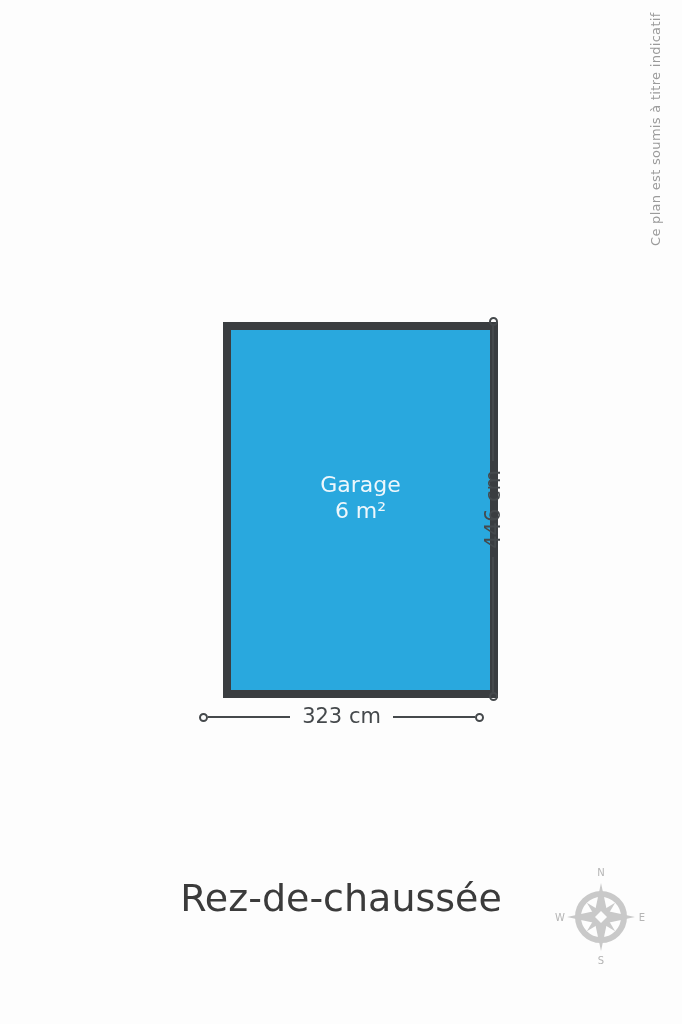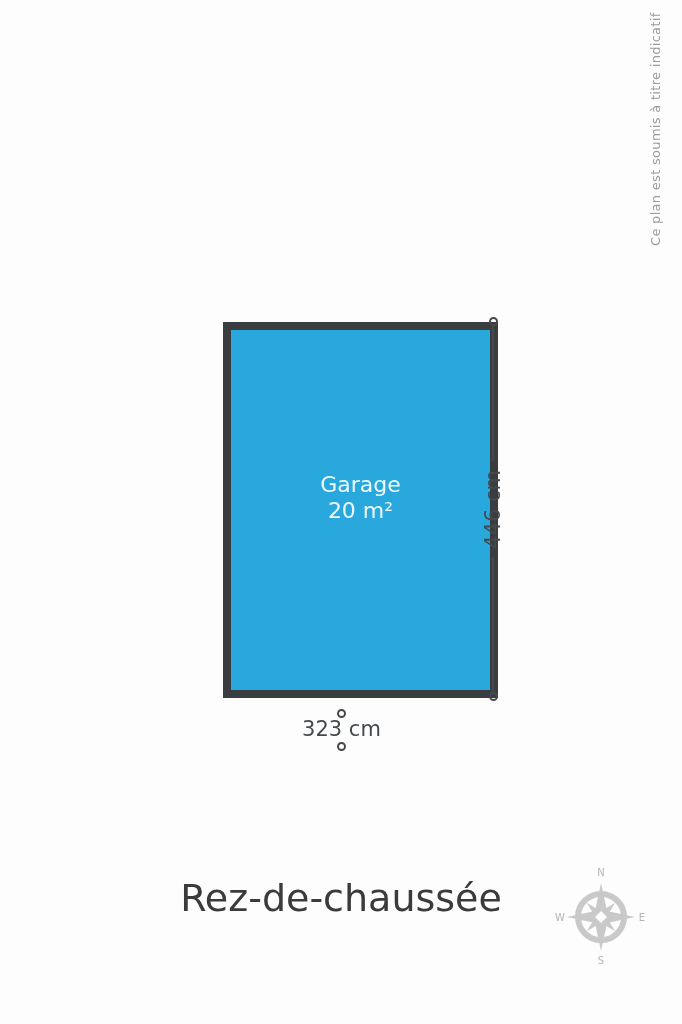--- a/index.html
+++ b/index.html
@@ -89,21 +89,20 @@
     transform:rotate(180deg);
     padding:9px 0;
   }
 
   
   .dim-h{
     position:absolute;
     left:199px;top:709px;
     width:285px;height:16px;
     display:flex;
-    flex-direction:column;
     align-items:center;
   }
   .dim-h .dim-line{height:2px;flex:1 1 auto;background:var(--dimension);}
   .dim-h .dim-text{padding:0 12px;transform:translateY(-1px);}
 
   
   .floor-title{
     position:absolute;
     left:0;top:876px;
     width:682px;
@@ -127,21 +126,21 @@
 </head>
 <body>
 
 <div class="canvas">
 
   <div class="disclaimer">Ce plan est soumis à titre indicatif</div>
 
   <div class="room">
     <div class="room-label-block">
       <div class="room-name">Garage</div>
-      <div class="room-area">20 m²</div>
+      <div class="room-area">6 m²</div>
     </div>
   </div>
 
   <div class="dim-v">
     <div class="dim-circle"></div>
     <div class="dim-line"></div>
     <div class="dim-text">446 cm</div>
     <div class="dim-line"></div>
     <div class="dim-circle"></div>
   </div>

